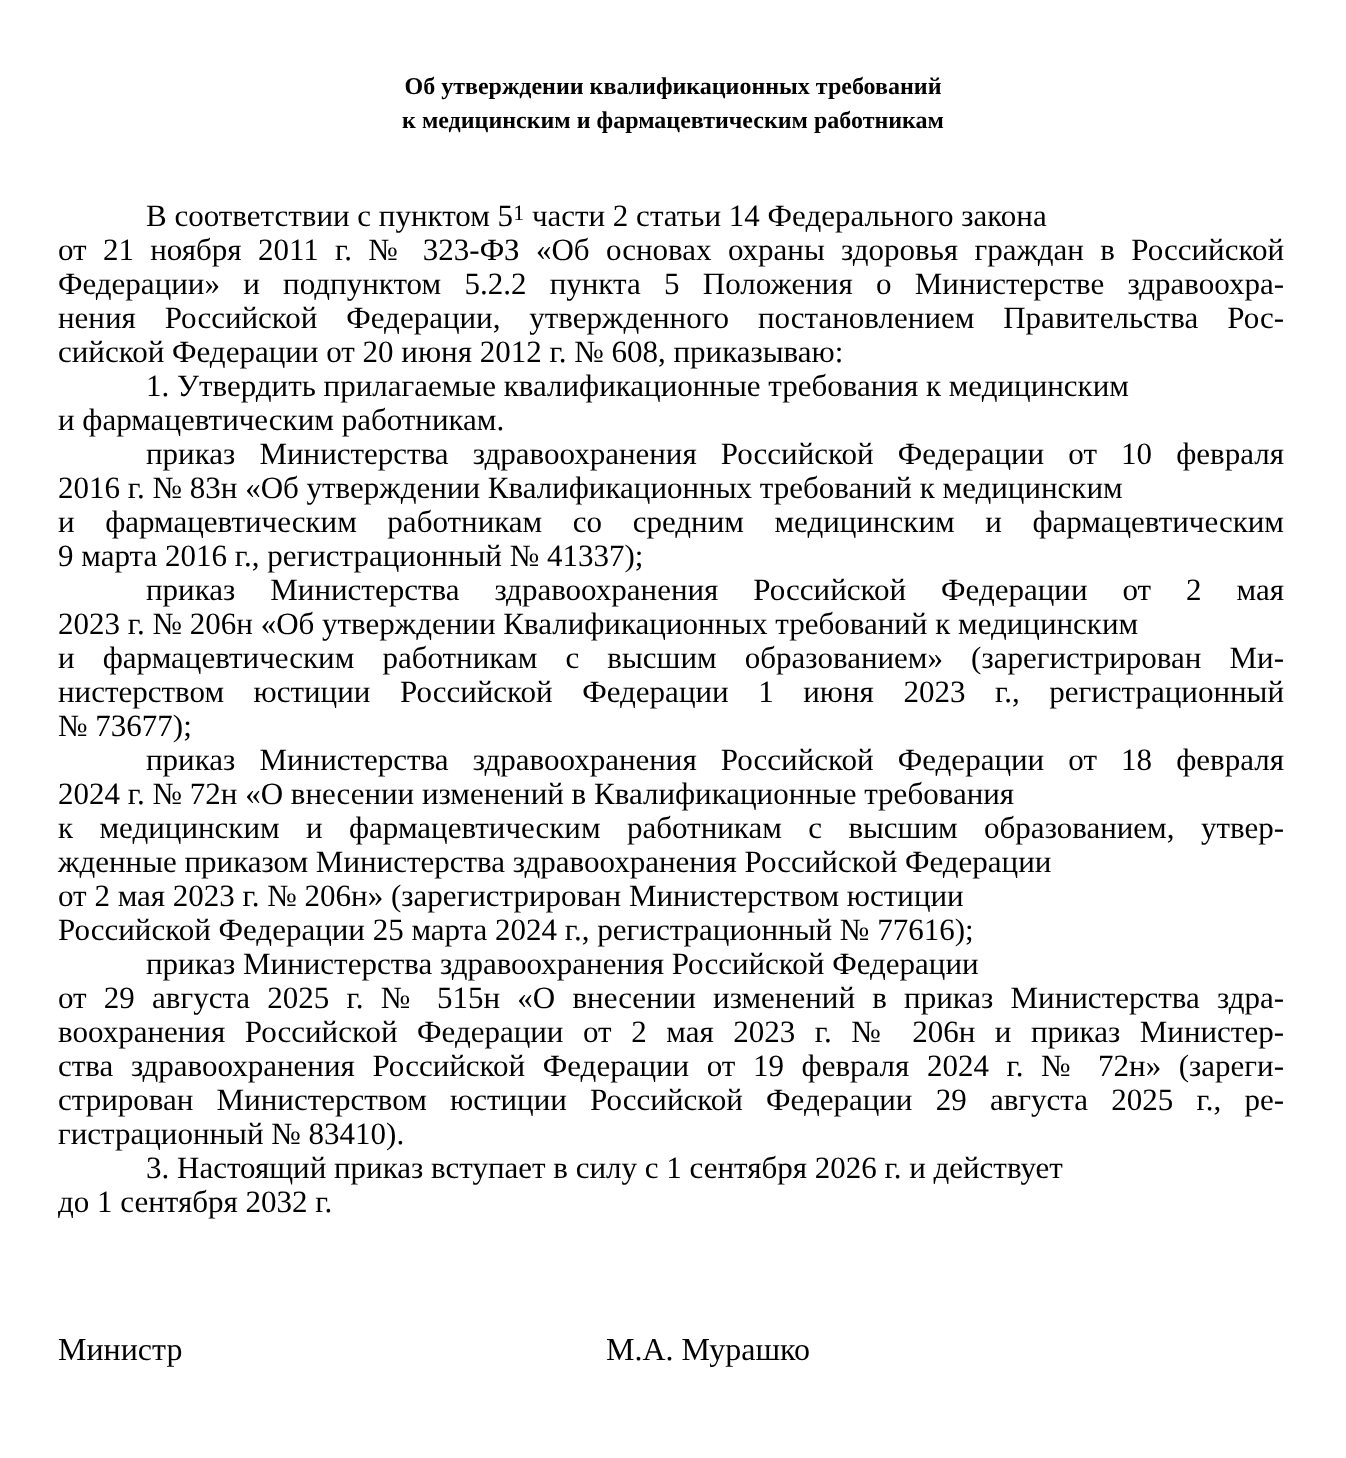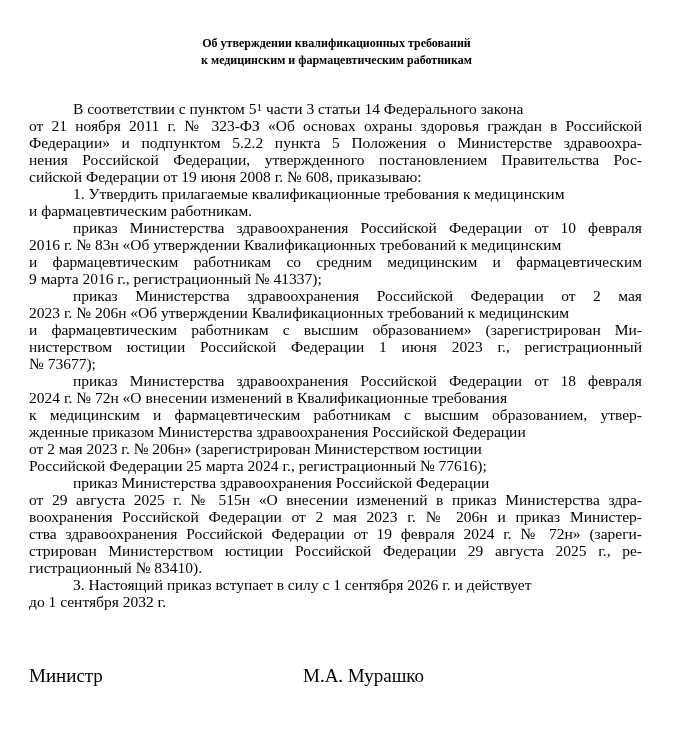--- a/index.html
+++ b/index.html
@@ -8,39 +8,39 @@
   .title { position: absolute; left: 0; width: 673px; text-align: center;
            font-weight: bold; font-size: 12px; line-height: 17px; }
   .title.l1 { top: 35px; }
   .title.l2 { top: 52px; }
   .body { position: absolute; left: 29px; width: 613px; top: 100px;
           font-size: 15.5px; line-height: 17px; }
   .ln { display: block; height: 17px; white-space: nowrap; overflow: visible; }
   .ln.j { text-align: justify; text-align-last: justify; white-space: normal; }
   .ln.ind { padding-left: 44px; }
   sup { font-size: 11px; line-height: 0; position: relative; top: -3px; vertical-align: baseline; }
-  .sig { position: absolute; top: 667px; font-size: 19px; line-height: 17px; }
+  .sig { position: absolute; top: 667px; font-size: 16px; line-height: 17px; }
   .sig.role { left: 29px; }
   .sig.name { left: 263px; margin-left: 40px; }
 </style>
 </head>
 <body>
 
 <div>
   <div class="title l1">Об утверждении квалификационных требований</div>
   <div class="title l2">к медицинским и фармацевтическим работникам</div>
 </div>
 
 <div class="body">
 
-  <span class="ln ind"><span>В соответствии с пунктом 5</span><sup>1</sup><span> части 3 статьи 14 Федерального закона</span></span>
+  <span class="ln ind"><span>В соответствии с пунктом 5</span><sup>1</sup><span> части 2 статьи 14 Федерального закона</span></span>
   <span class="ln j">от 21 ноября 2011 г. № 323-ФЗ «Об основах охраны здоровья граждан в Российской</span>
   <span class="ln j">Федерации» и подпунктом 5.2.2 пункта 5 Положения о Министерстве здравоохра-</span>
   <span class="ln j">нения Российской Федерации, утвержденного постановлением Правительства Рос-</span>
-  <span class="ln">сийской Федерации от 19 июня 2008 г. № 608, приказываю:</span>
+  <span class="ln">сийской Федерации от 20 июня 2012 г. № 608, приказываю:</span>
 
   <span class="ln ind">1. Утвердить прилагаемые квалификационные требования к медицинским</span>
   <span class="ln">и фармацевтическим работникам.</span>
 
 
   <span class="ln ind j">приказ Министерства здравоохранения Российской Федерации от 10 февраля</span>
   <span class="ln">2016 г. № 83н «Об утверждении Квалификационных требований к медицинским</span>
   <span class="ln j">и фармацевтическим работникам со средним медицинским и фармацевтическим</span>
   <span class="ln">9 марта 2016 г., регистрационный № 41337);</span>
 

